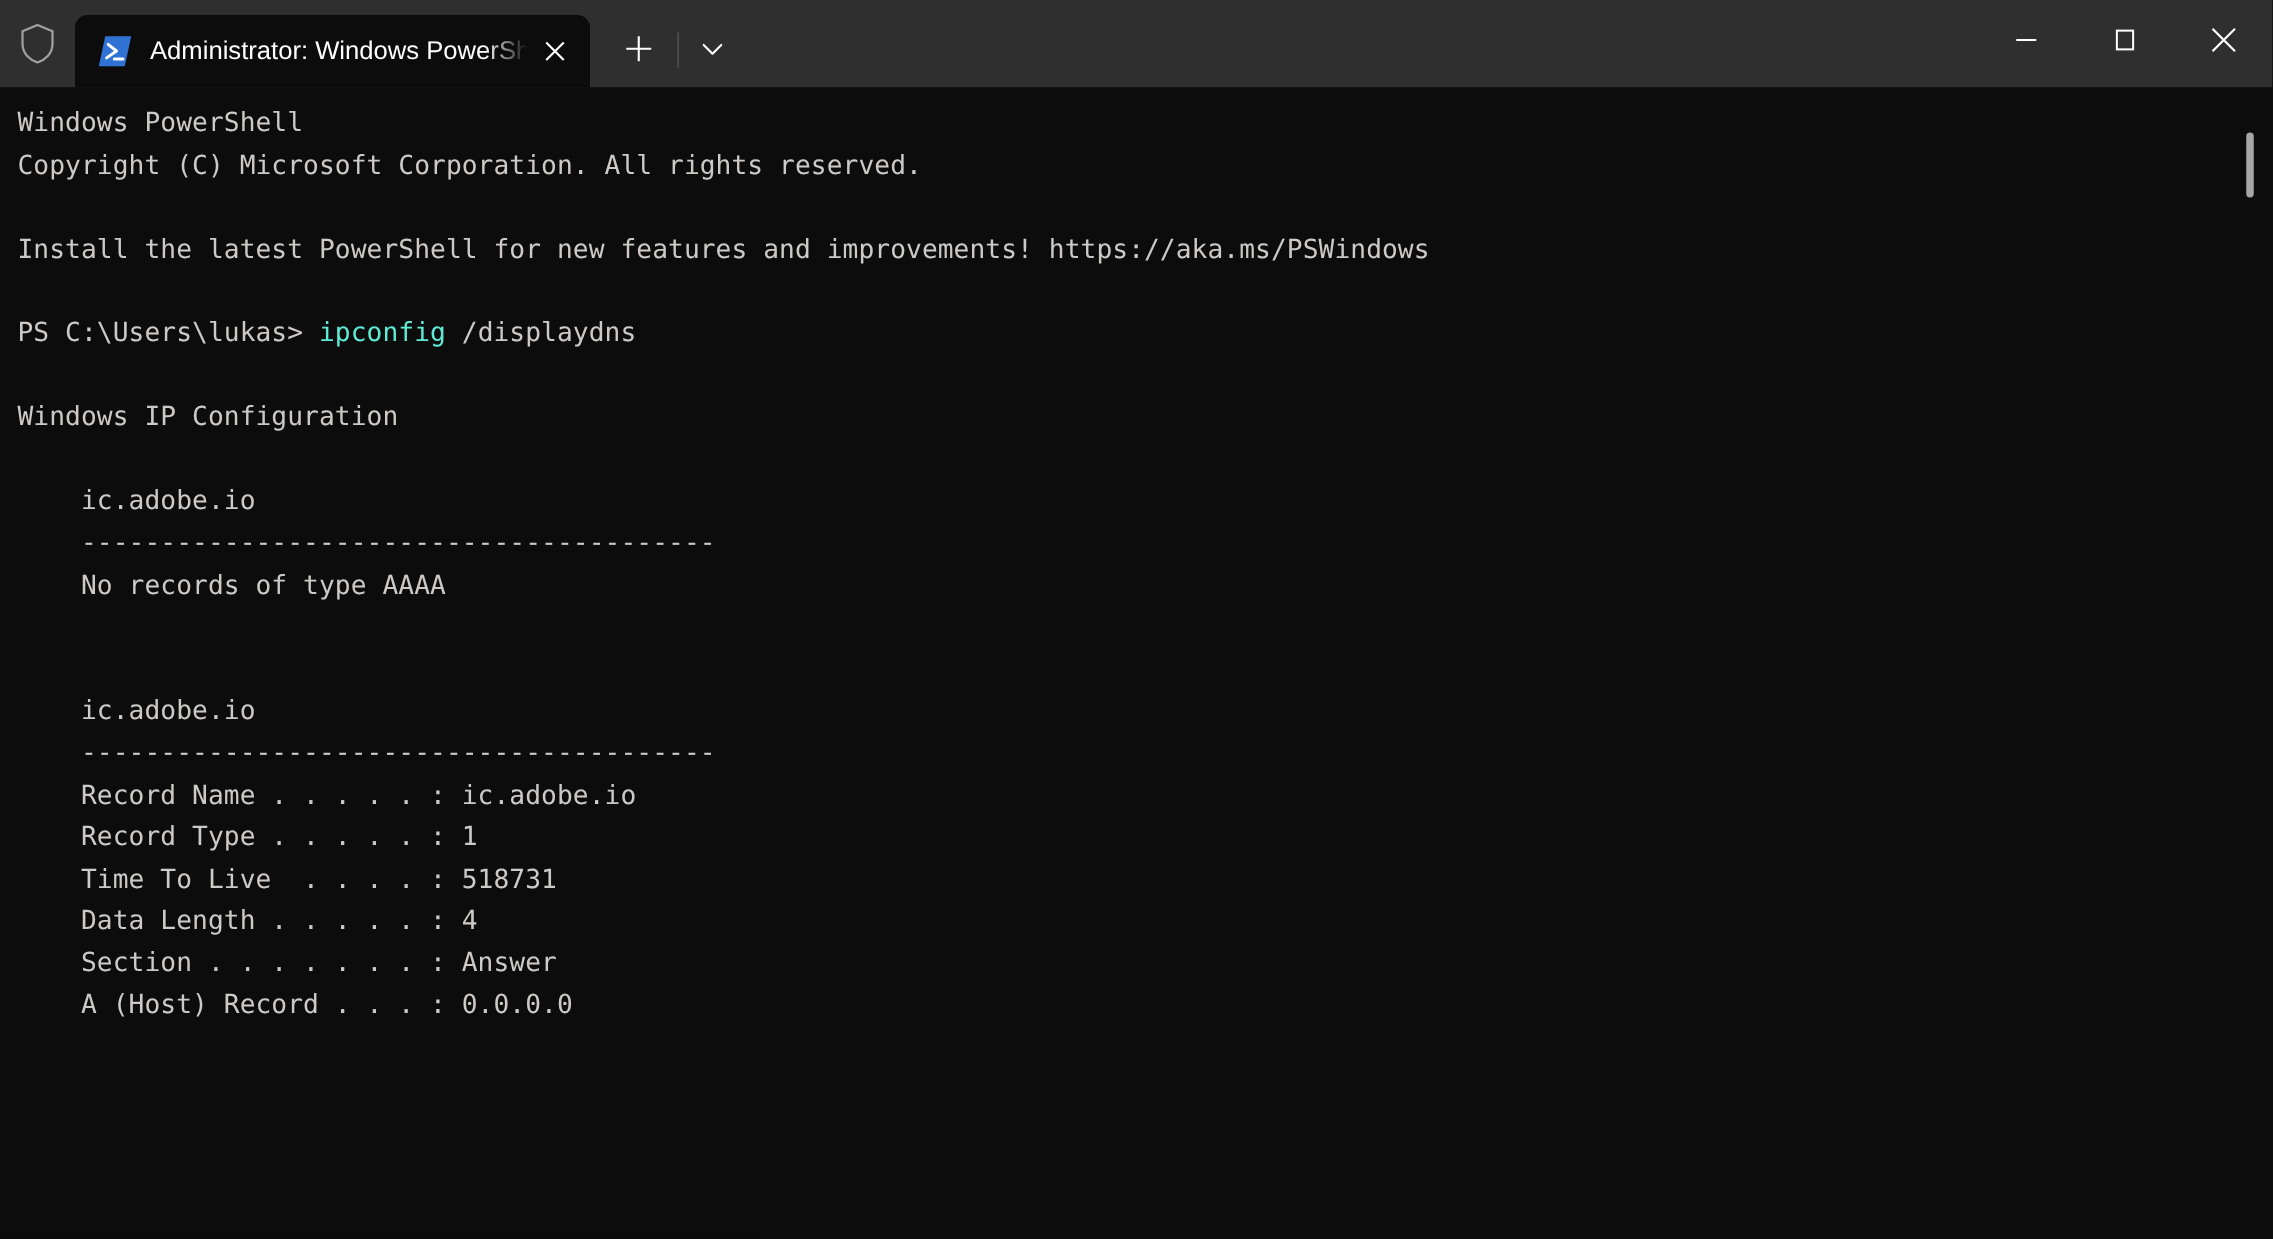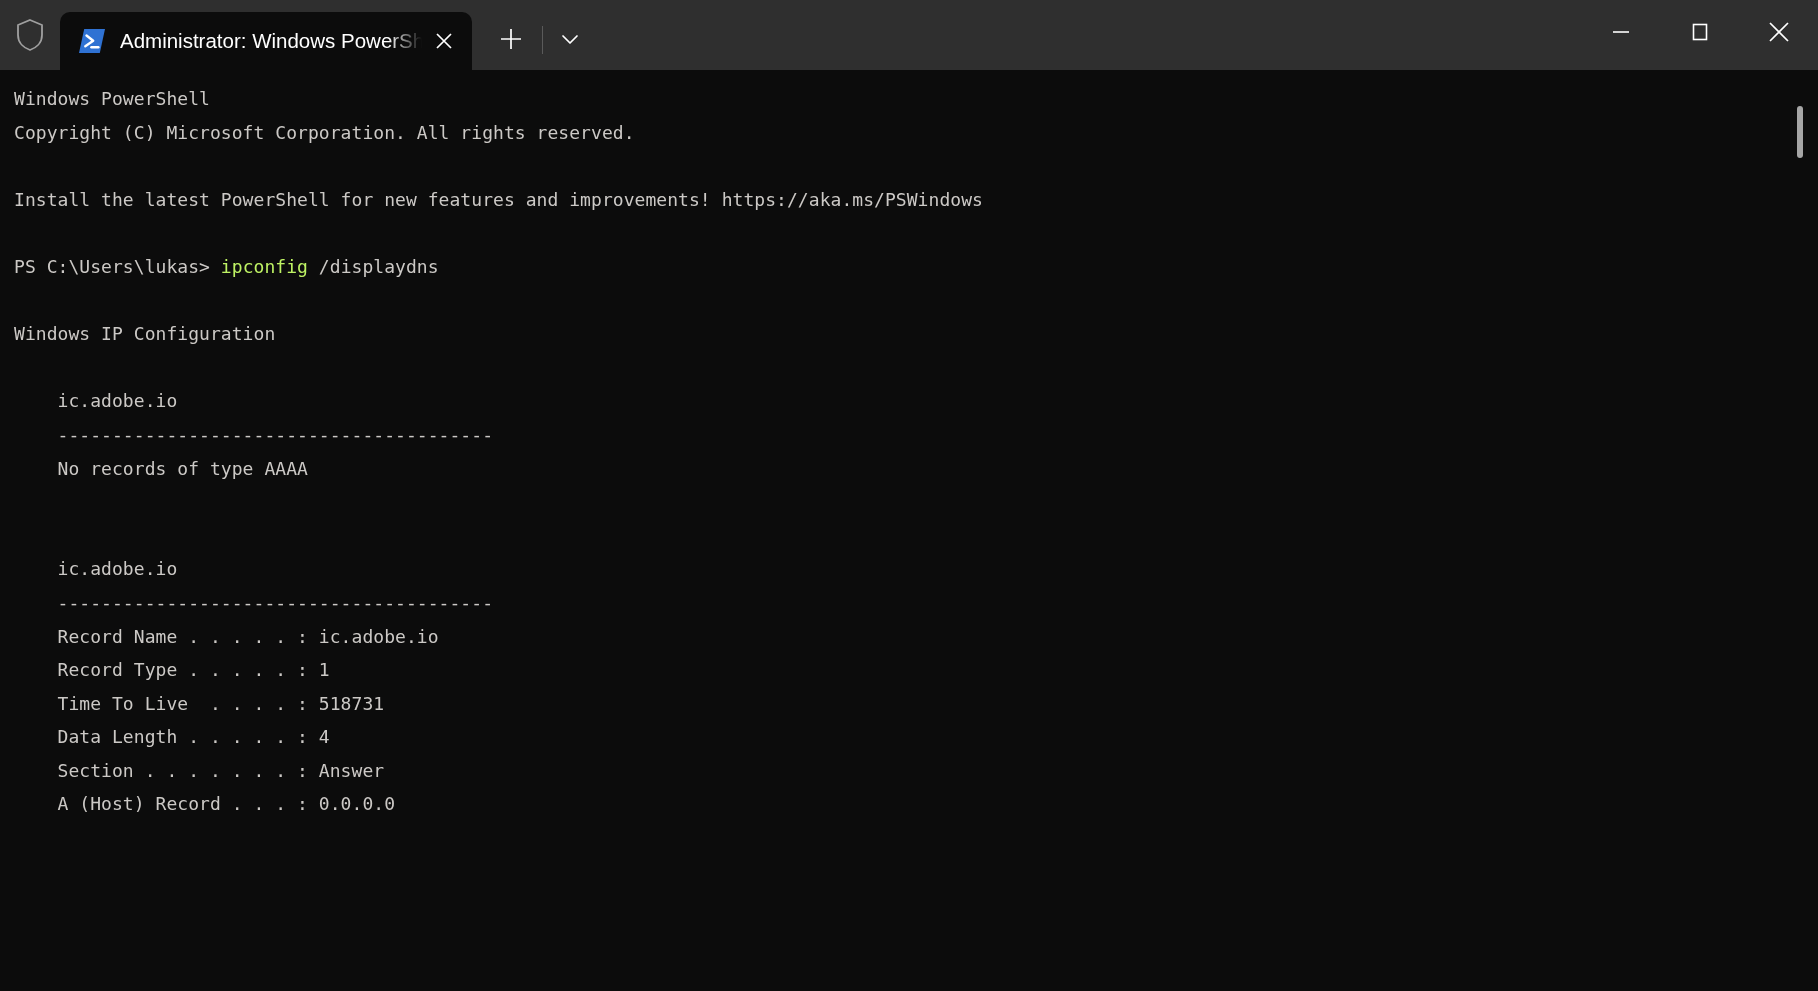--- a/index.html
+++ b/index.html
@@ -143,27 +143,27 @@
     overflow: hidden;
   }
 
   #console-text {
     position: absolute;
     left: 14px;
     top: 12px;
     right: 0;
     color: #ccc9c6;
     font-family: "DejaVu Sans Mono", monospace;
-    font-size: 18px;
+    font-size: 21px;
     line-height: 33.6px;
     letter-spacing: 0.05px;
     white-space: pre;
     font-stretch: condensed;
   }
-  .cmd-accent { color: #bef264; }
+  .cmd-accent { color: #5eead4; }
 
   
   #scrollbar-track {
     position: absolute;
     top: 0;
     right: 11px;
     width: 12px;
     height: 921px;
   }
   #scrollbar-thumb {

